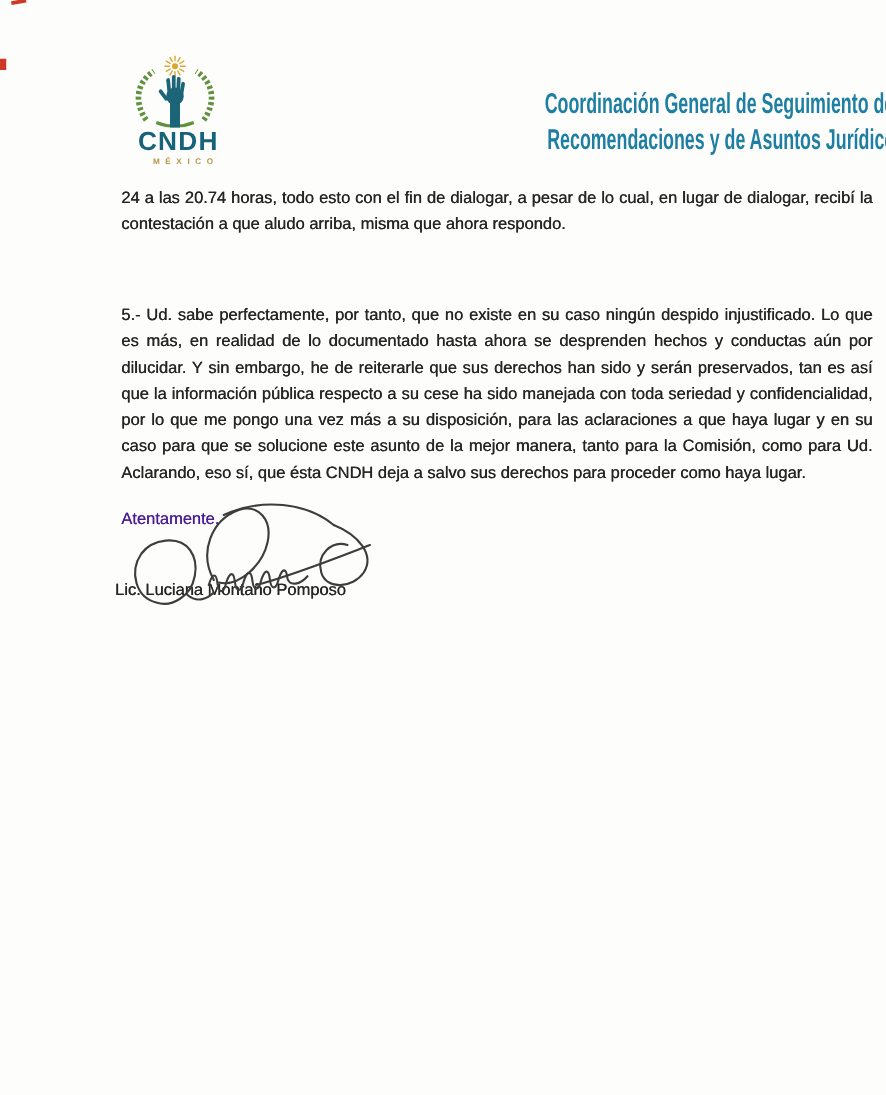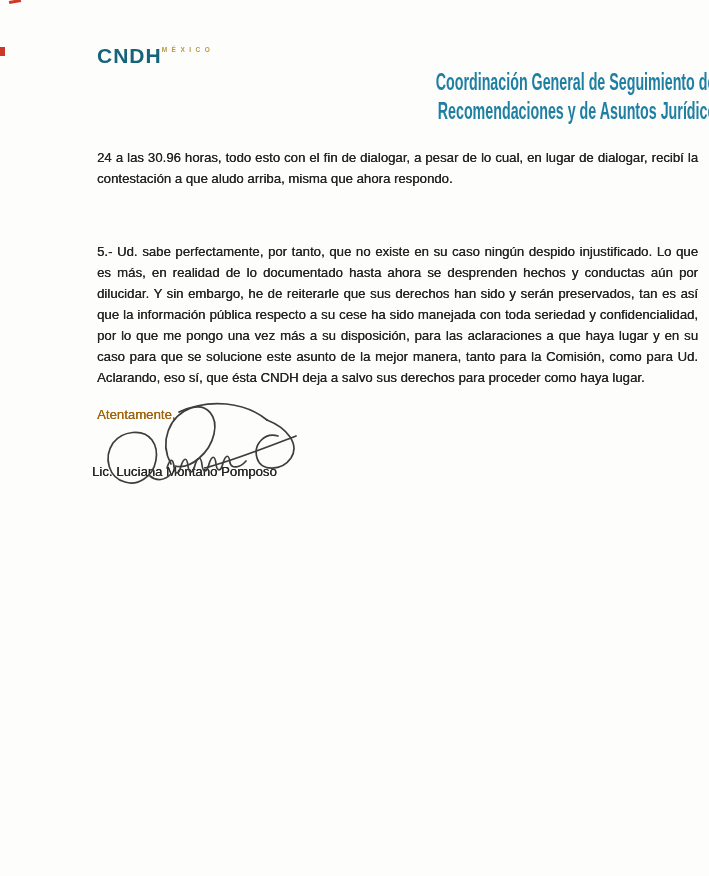--- a/index.html
+++ b/index.html
@@ -8,41 +8,41 @@
     background:#fdfdfc; overflow:hidden;
     font-family:"Liberation Sans", sans-serif;
   }
   
   .mark-dash { position:absolute; left:9px; top:0px; width:12px; height:3px;
     background:#ce3826; transform:rotate(-10deg); }
   .mark-square { position:absolute; left:0px; top:47px; width:5px; height:9px;
     background:#ce3826; }
   
   .logo { position:absolute; left:97px; top:44px; width:78px;
-    display:flex; flex-direction:row; align-items:flex-start; }
+    display:flex; flex-direction:column; align-items:flex-end; }
   .logo-emblem { width:70px; height:58px; }
   .logo-acronym { font-size:21px; font-weight:bold; letter-spacing:1px;
     color:#17647a; margin-top:2px; line-height:20px; }
   .logo-country { font-size:6.5px; letter-spacing:4.5px; color:#b99746;
     margin-top:2px; font-weight:bold; }
   
   .dept-header { position:absolute; left:350px; top:68px; width:310px;
     text-align:center; }
   .dept-line { display:inline-block; white-space:nowrap;
     font-size:23px; font-weight:bold; color:#1e7fa3;
     transform:scaleX(0.62); transform-origin:50% 50%;
     line-height:29px; letter-spacing:0px; }
   
   .body-text { position:absolute; left:97px; width:601px;
     font-size:13.2px; line-height:21px; color:#262626;
     text-align:justify; text-shadow:0.25px 0 0 currentColor; }
   .para1 { top:147px; }
   .para2 { top:218px;margin-top:23px; }
   .salutation { position:absolute; left:97px; top:407px;
-    font-size:13.2px; color:#a16207; text-shadow:0.25px 0 0 currentColor; }
+    font-size:13.2px; color:#4c1d95; text-shadow:0.25px 0 0 currentColor; }
   .signer { position:absolute; left:92px; top:464px;
     font-size:13.2px; color:#262626; text-shadow:0.25px 0 0 currentColor; }
   .signature { position:absolute; left:95px; top:396px; width:225px; height:95px;
     z-index:3; pointer-events:none; }
 </style>
 </head>
 <body>
 
 <div class="page">
 
@@ -77,21 +77,21 @@
     </svg>
     <div class="logo-acronym">CNDH</div>
     <div class="logo-country">MÉXICO</div>
   </div>
 
   <div class="dept-header">
     <span class="dept-line">Coordinación General de Seguimiento de</span><br>
     <span class="dept-line">Recomendaciones y de Asuntos Jurídicos</span>
   </div>
 
-  <div class="body-text para1">24 a las 30.96 horas, todo esto con el fin de dialogar, a pesar de lo cual, en lugar de dialogar, recibí la contestación a que aludo arriba, misma que ahora respondo.</div>
+  <div class="body-text para1">24 a las 20.74 horas, todo esto con el fin de dialogar, a pesar de lo cual, en lugar de dialogar, recibí la contestación a que aludo arriba, misma que ahora respondo.</div>
   <div class="body-text para2">5.- Ud. sabe perfectamente, por tanto, que no existe en su caso ningún despido injustificado. Lo que es más, en realidad de lo documentado hasta ahora se desprenden hechos y conductas aún por dilucidar. Y sin embargo, he de reiterarle que sus derechos han sido y serán preservados, tan es así que la información pública respecto a su cese ha sido manejada con toda seriedad y confidencialidad, por lo que me pongo una vez más a su disposición, para las aclaraciones a que haya lugar y en su caso para que se solucione este asunto de la mejor manera, tanto para la Comisión, como para Ud. Aclarando, eso sí, que ésta CNDH deja a salvo sus derechos para proceder como haya lugar.</div>
 
   <div class="salutation">Atentamente,</div>
   <div class="signer">Lic. Luciana Montaño Pomposo</div>
 
   <svg class="signature" viewBox="0 0 225 95">
     <g fill="none" stroke-width="1.7" stroke-linecap="round" stroke="#3d3d3d">
       <path d="M30,86 C14,82 8,62 18,47 C27,35 48,32 57,44 C65,55 62,75 49,83 C43,87 36,88 30,86"></path>
       <path d="M55,80 C62,86 70,84 76,78"></path>
       <path d="M76,68 C64,46 74,20 96,12 C112,7 123,20 119,38 C115,56 96,74 80,70"></path>

